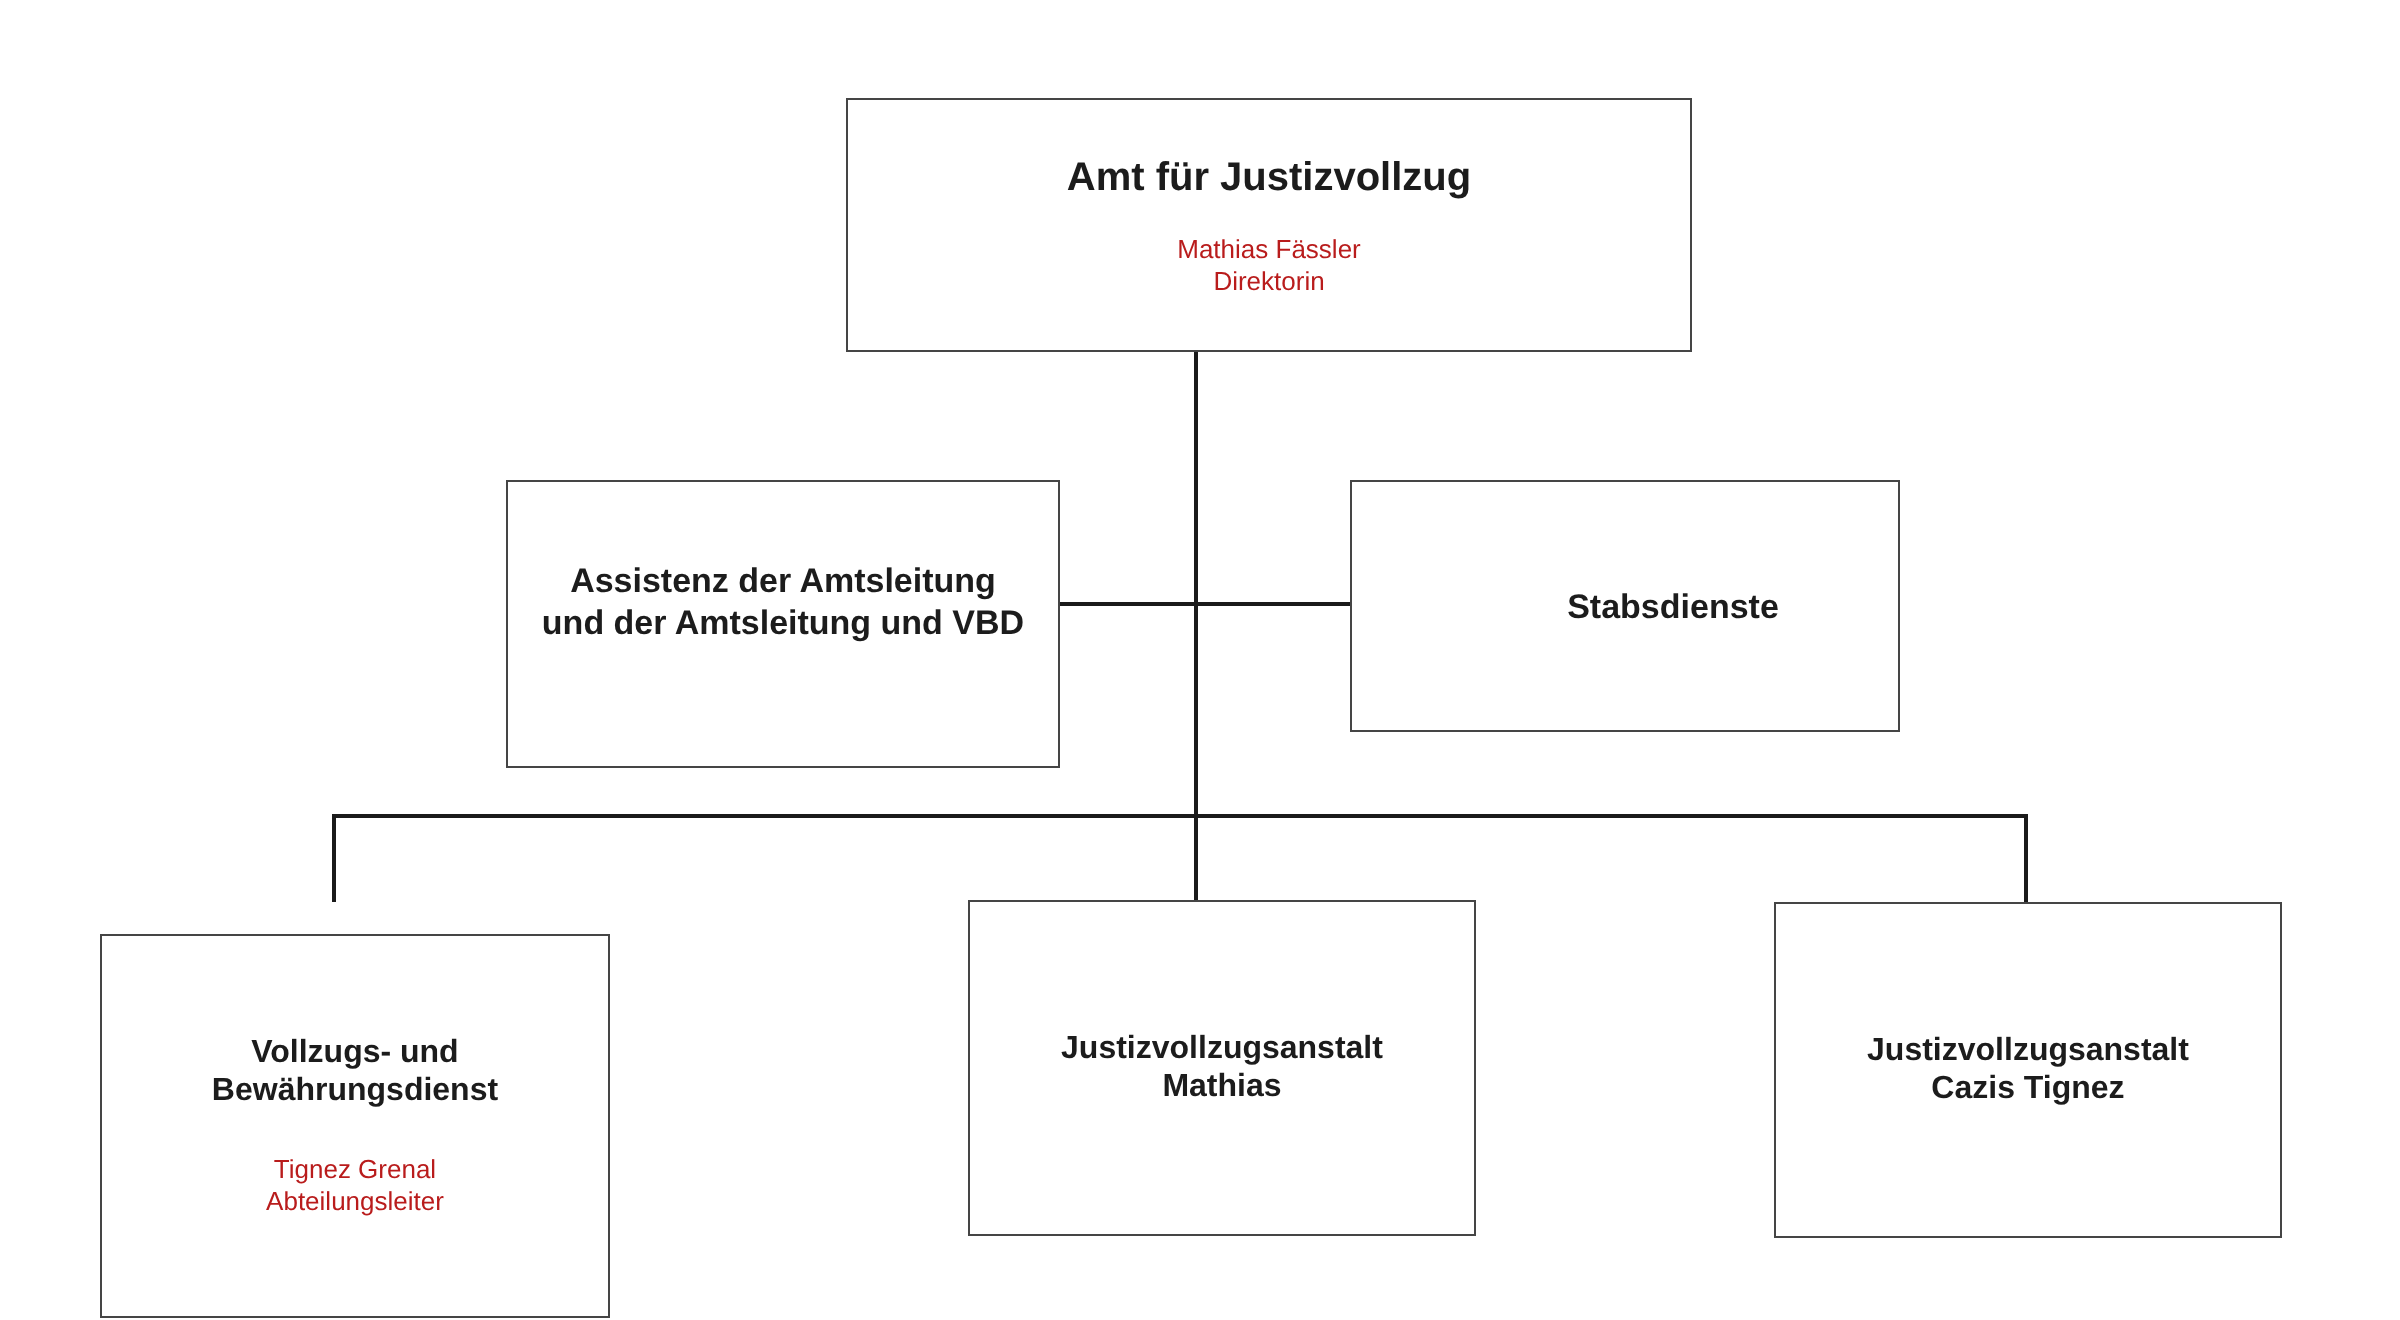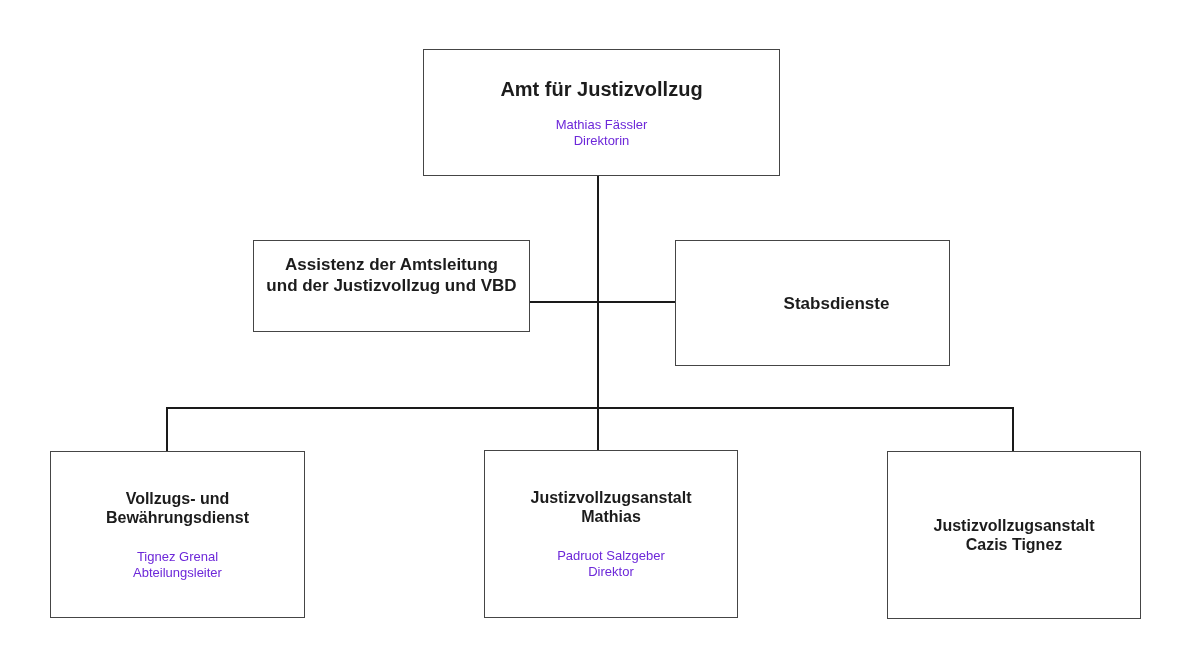--- a/index.html
+++ b/index.html
@@ -34,41 +34,41 @@
     align-items: center;
     justify-content: center;
     text-align: center;
   }
   .node-title {
     font-weight: bold;
     color: #1c1c1c;
     white-space: nowrap;
   }
   .node-person {
-    color: #6d28d9;
+    color: #b91c1c;
     font-size: 13px;
     line-height: 16px;
     white-space: nowrap;
   }
 
   
-  .node-root { left: 423px; top: 49px; width: 357px; height: 127px; }
+  .node-root { left: 423px; top: 49px; width: 423px; height: 127px; }
   .node-root .node-title { font-size: 20px; line-height: 24px; }
   .node-root .node-person { margin-top: 16px; }
 
   
-  .node-assistenz { left: 253px; top: 240px; width: 277px; height: 92px; padding-bottom: 22px; }
+  .node-assistenz { left: 253px; top: 240px; width: 277px; height: 144px; padding-bottom: 22px; }
   .node-assistenz .node-title { font-size: 17px; line-height: 21px; }
   .node-stabsdienste { left: 675px; top: 240px; width: 275px; height: 126px; padding-left: 48px; }
   .node-stabsdienste .node-title { font-size: 17px; line-height: 21px; }
 
   
   .node-child .node-title { font-size: 16px; line-height: 19px; }
   .node-child .node-person { margin-top: 22px; }
-  .node-vbd    { left: 50px;  top: 451px; width: 255px; height: 167px; }
+  .node-vbd    { left: 50px;  top: 467px; width: 255px; height: 192px; }
   .node-realta { left: 484px; top: 450px; width: 254px; height: 168px; }
   .node-cazis  { left: 887px; top: 451px; width: 254px; height: 168px; }
 </style>
 </head>
 <body>
 
 <div class="canvas">
 
   <div class="line v" style="left:597px; top:175px; height:276px;"></div>
   <div class="line h" style="left:530px; top:301px; width:145px;"></div>
@@ -80,21 +80,21 @@
     <div class="node-title">Amt für Justizvollzug</div>
     <div class="node-person">
       <div>Mathias Fässler</div>
       <div>Direktorin</div>
     </div>
   </div>
 
   <div class="node node-assistenz">
     <div class="node-title">
       <div>Assistenz der Amtsleitung</div>
-      <div>und der Justizvollzug und VBD</div>
+      <div>und der Amtsleitung und VBD</div>
     </div>
   </div>
 
   <div class="node node-stabsdienste">
     <div class="node-title">Stabsdienste</div>
   </div>
 
   <div class="node node-child node-vbd">
     <div class="node-title">
       <div>Vollzugs- und</div>
@@ -104,24 +104,20 @@
       <div>Tignez Grenal</div>
       <div>Abteilungsleiter</div>
     </div>
   </div>
 
   <div class="node node-child node-realta">
     <div class="node-title">
       <div>Justizvollzugsanstalt</div>
       <div>Mathias</div>
     </div>
-    <div class="node-person">
-      <div>Padruot Salzgeber</div>
-      <div>Direktor</div>
-    </div>
   </div>
 
   <div class="node node-child node-cazis">
     <div class="node-title">
       <div>Justizvollzugsanstalt</div>
       <div>Cazis Tignez</div>
     </div>
   </div>
 
 </div>

